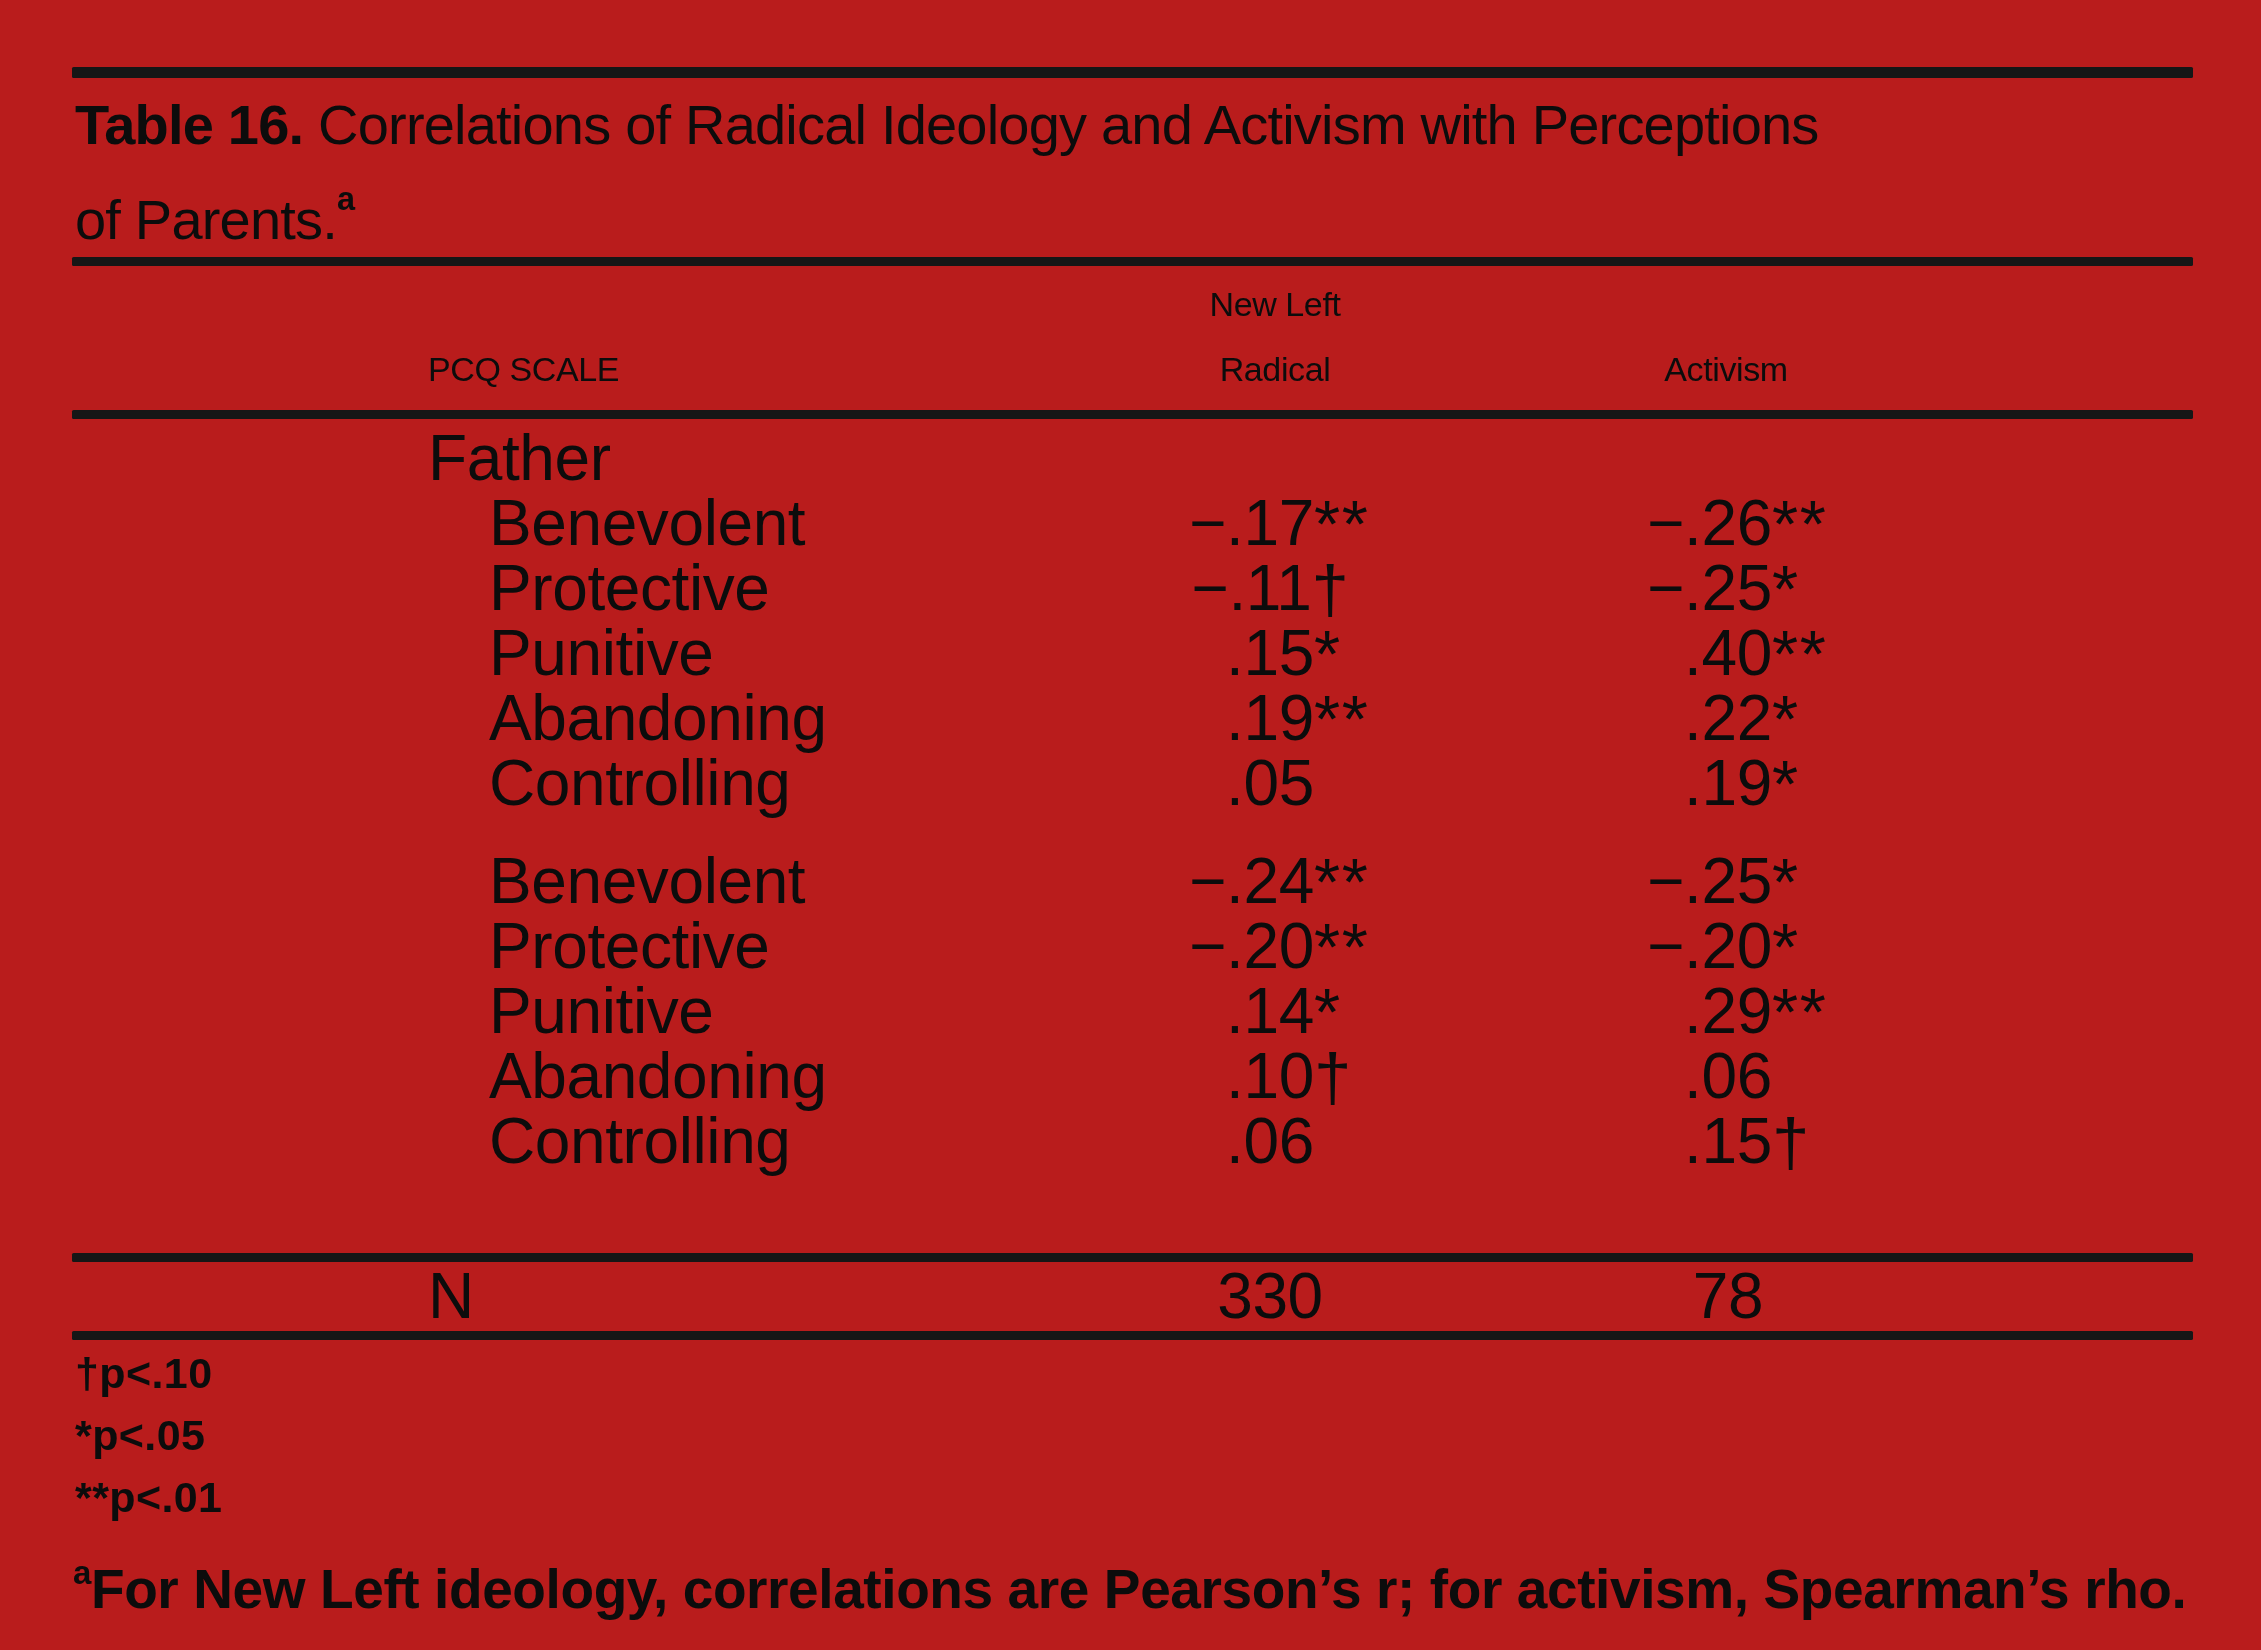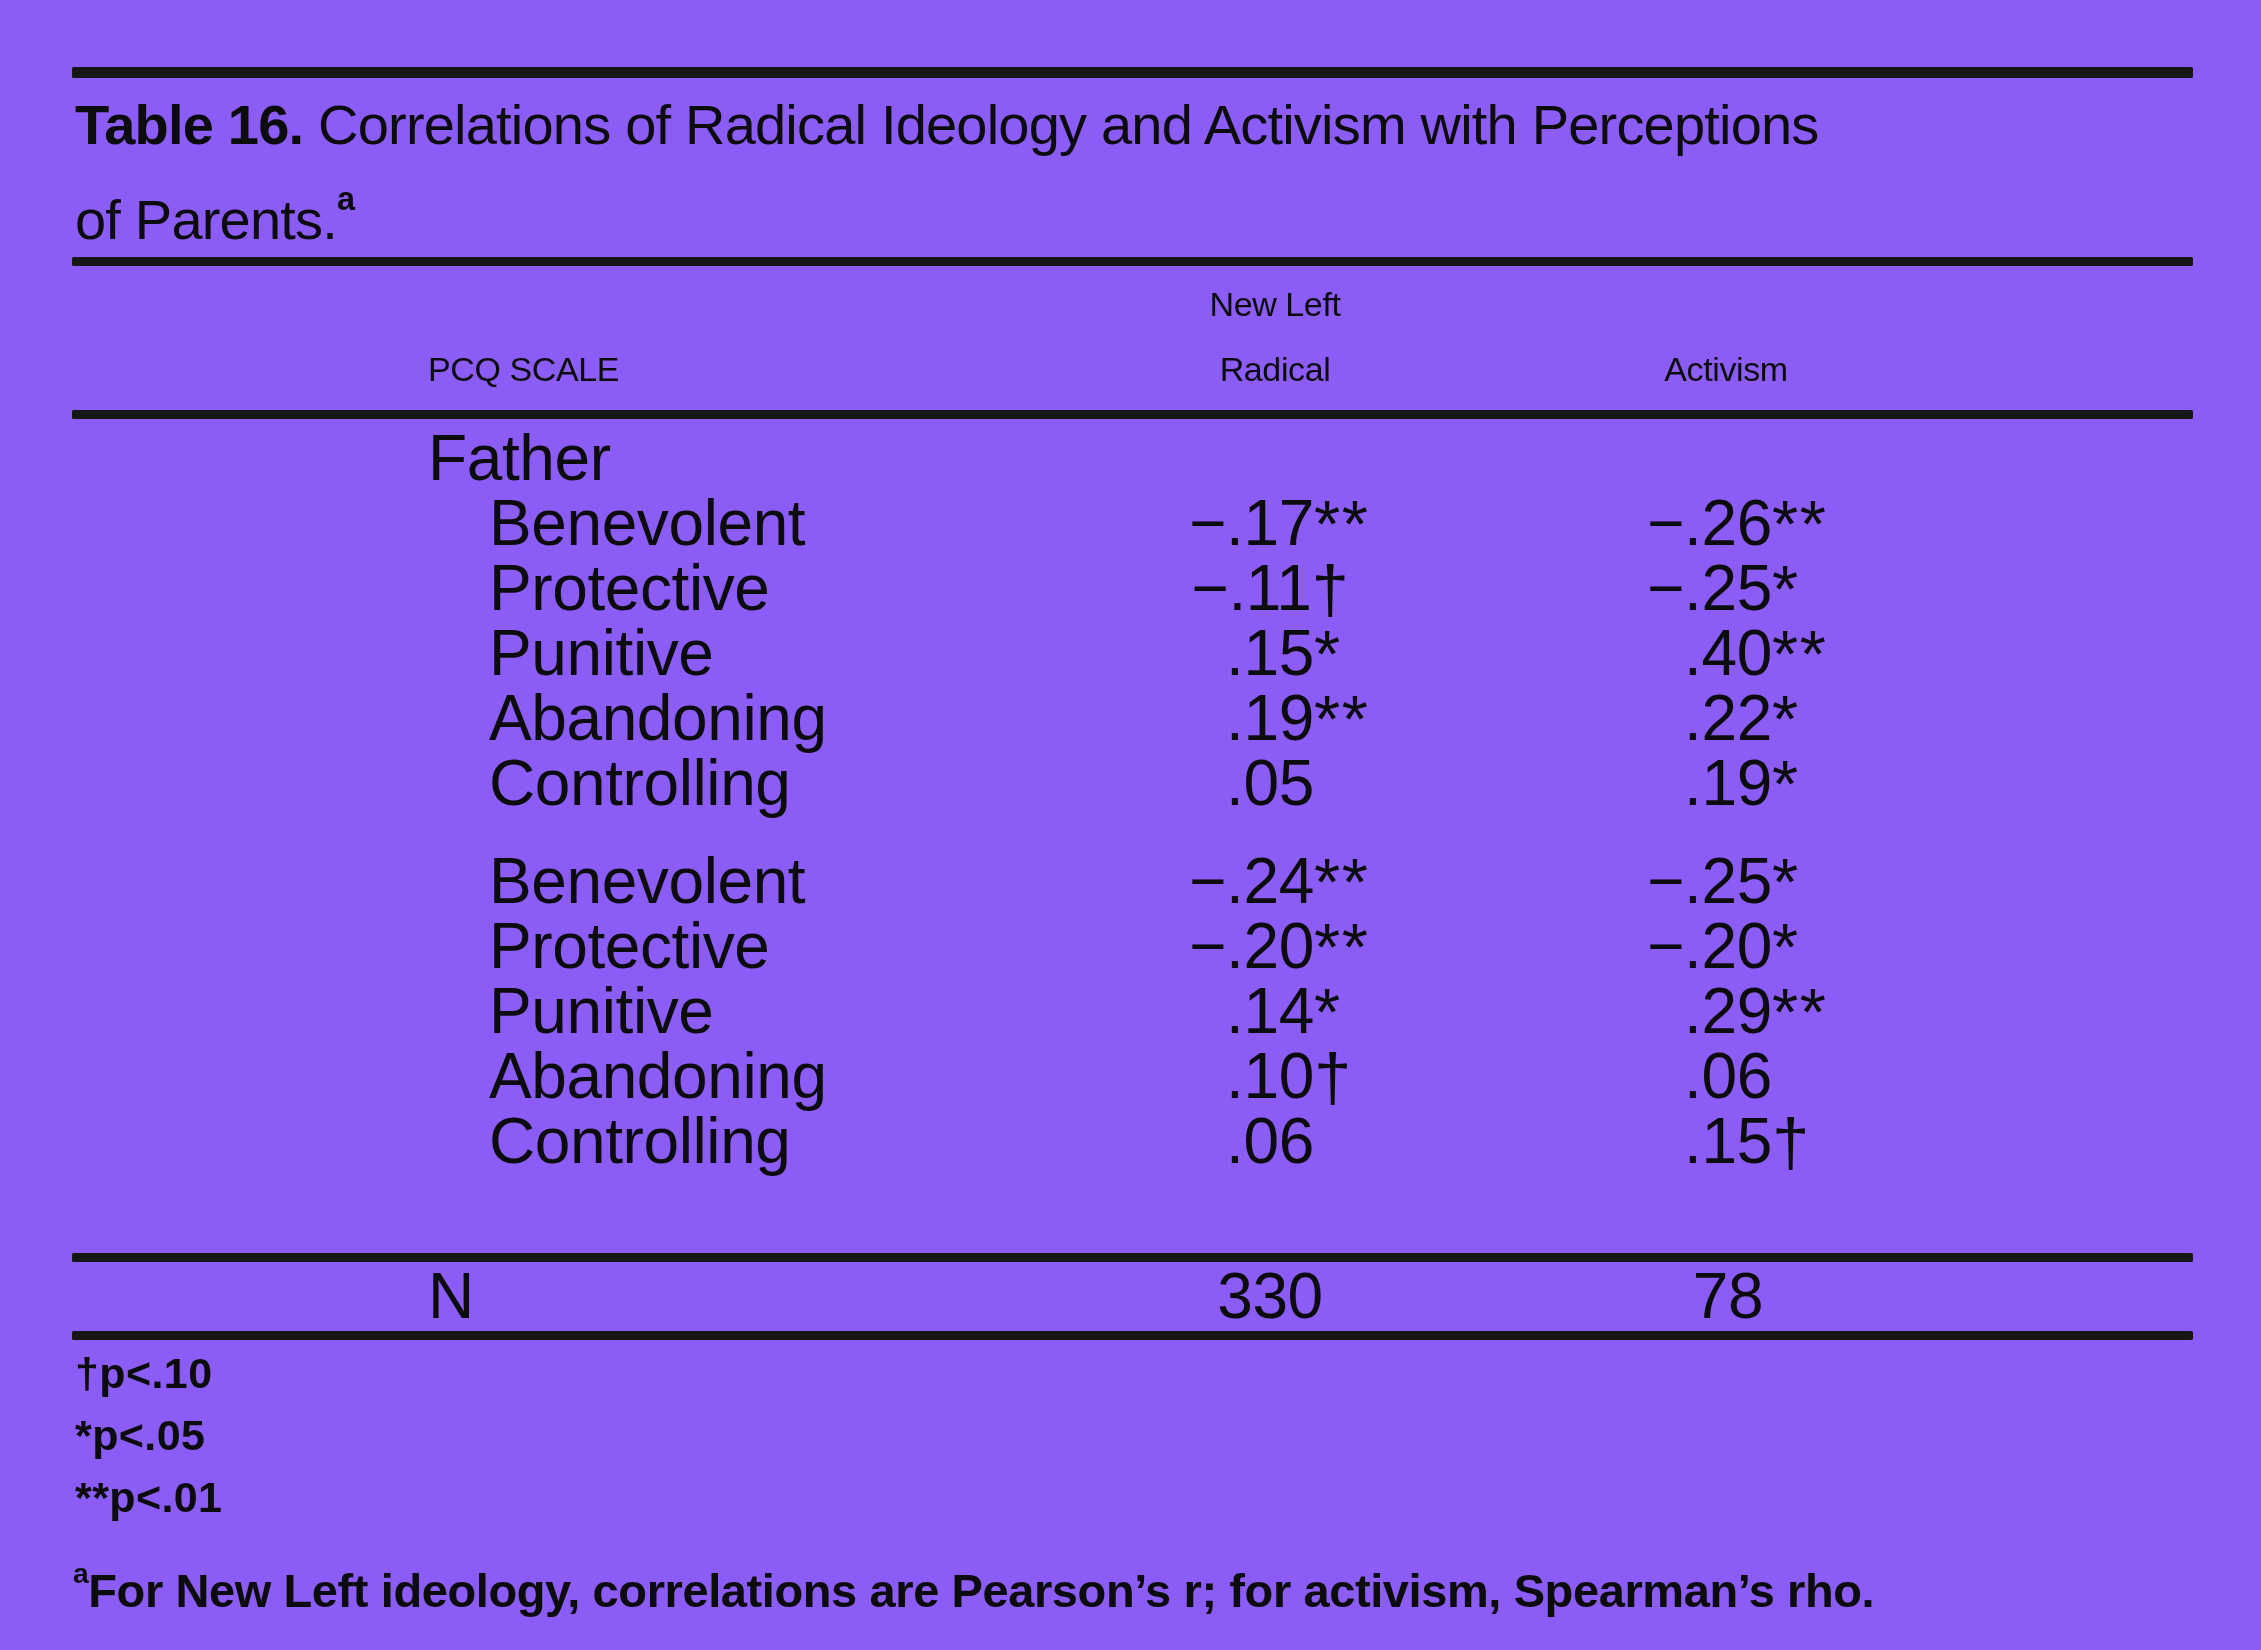--- a/index.html
+++ b/index.html
@@ -1,19 +1,19 @@
 <!DOCTYPE html>
 <html style="font-size:12.4px"><head>
 <meta charset="utf-8">
 <style>
   html,body{margin:0;padding:0;background:#e8e8e6;}
   .page{
     position:relative;
     width:2261px;height:1650px;
-    background:#8b5cf6;
+    background:#b91c1c;
     font-family:"Liberation Sans","DejaVu Sans",sans-serif;
     color:#0c0c0c;
     overflow:hidden;
   }
   .rule{
     position:absolute;left:72px;width:2121px;height:9.3px;
     background:#161616;border-radius:1.6px;
   }
   .rule.thick{height:11px;}
   
@@ -39,21 +39,21 @@
   }
   .val.v1{left:599px;}
   .val.v2{left:1057px;}
   .val .sign{display:inline-block;width:45px;text-align:right;}
   .val .marker{display:inline-block;width:72px;text-align:left;font-size:1.05em;letter-spacing:1.6px;}
   
   .nrow-host{position:absolute;left:428px;top:1264px;right:72px;}
   .nrow-host .trow{height:65px;line-height:65px;}
   
   .signotes{position:absolute;left:75px;top:1342px;font-size:43px;line-height:62px;font-weight:700;letter-spacing:0.4px;}
-  .note-a{position:absolute;left:73px;top:1545px;font-size:47px;line-height:56px;font-weight:700;letter-spacing:-0.4px;white-space:nowrap;}
+  .note-a{position:absolute;left:73px;top:1545px;font-size:55px;line-height:56px;font-weight:700;letter-spacing:-0.4px;white-space:nowrap;}
   .note-a sup{font-size:0.6em;vertical-align:42%;}
 </style>
 </head>
 <body>
 
 <div class="page">
 
   <div class="rule thick" style="top:67px"></div>
   <div class="rule" style="top:257px"></div>
   <div class="rule" style="top:410px"></div>

